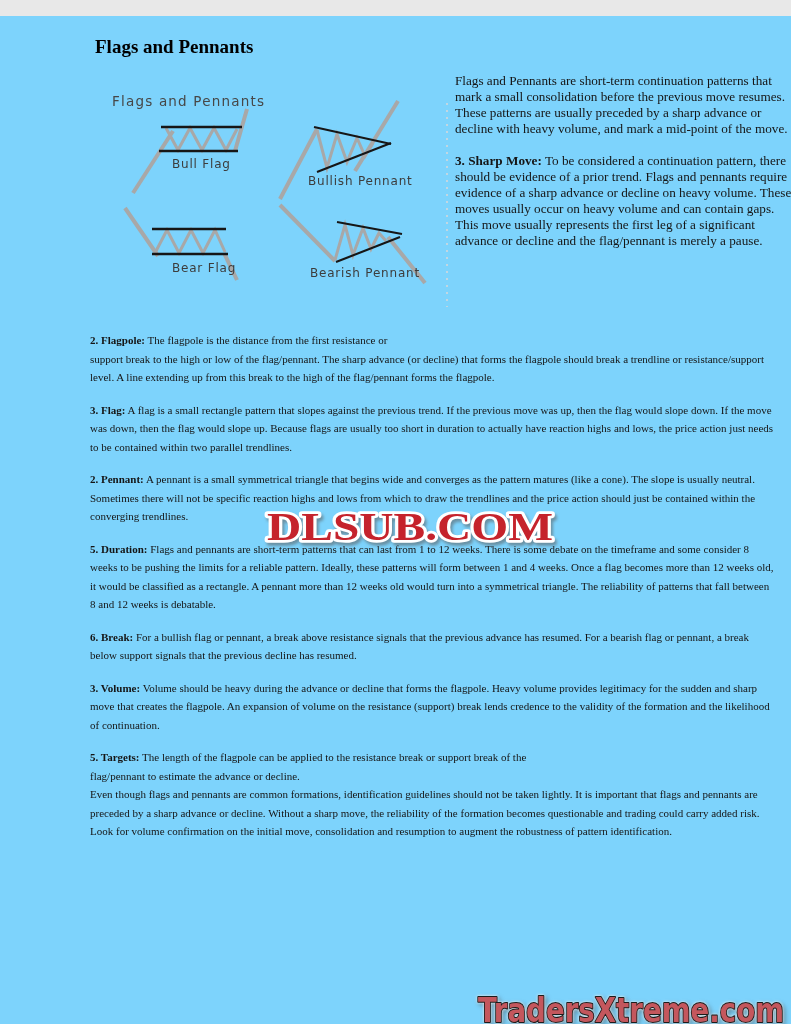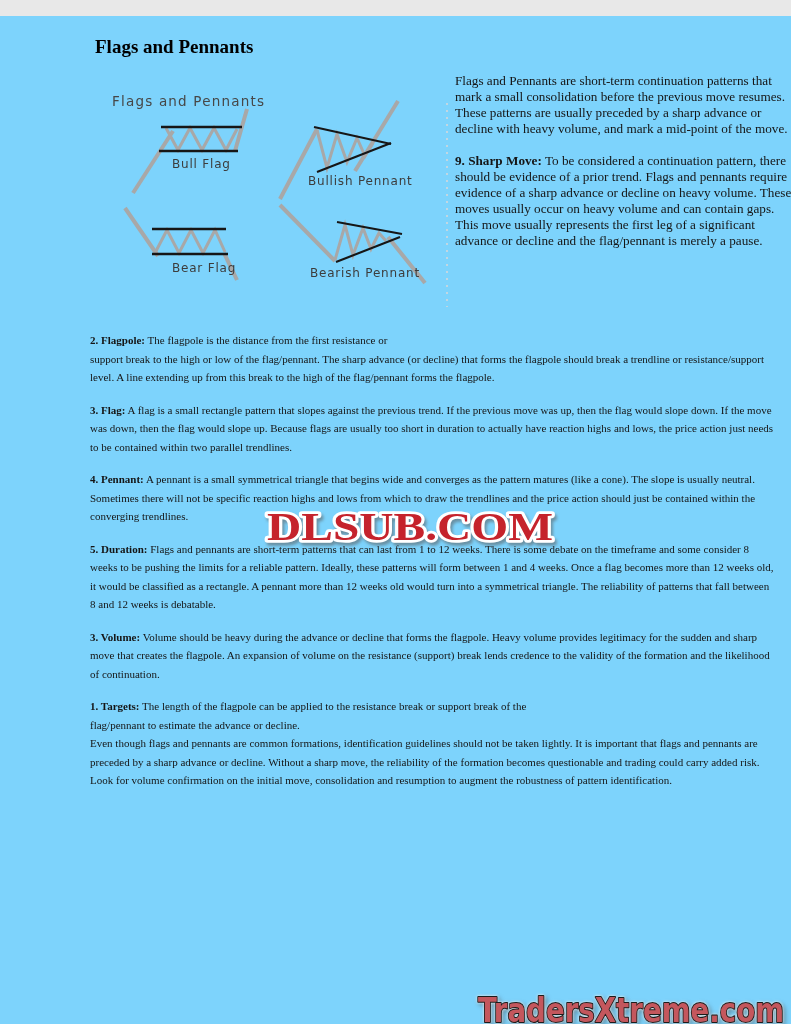--- a/index.html
+++ b/index.html
@@ -91,31 +91,32 @@
       <path class="trend" style="stroke-width:2.1" d="M237,133 L302,145"></path>
       <path class="trend" style="stroke-width:2.1" d="M236,173 L300,148"></path>
       <text class="dlabel" x="210" y="188">Bearish Pennant</text>
     </g>
 
     <path class="edge-dots" d="M347,14 V218"></path>
   </svg>
 
   <div class="rightcol">
     <p><span>Flags and Pennants are short-term continuation patterns that mark a small consolidation before the previous move resumes. These patterns are usually preceded by a sharp advance or decline with heavy volume, and mark a mid-point of the move.</span></p>
-    <p><b>9. Sharp Move:</b><span> To be considered a continuation pattern, there should be evidence of a prior trend. Flags and pennants require evidence of a sharp advance or decline on heavy volume. These moves usually occur on heavy volume and can contain gaps. This move usually represents the first leg of a significant advance or decline and the flag/pennant is merely a pause.</span></p>
+    <p><b>3. Sharp Move:</b><span> To be considered a continuation pattern, there should be evidence of a prior trend. Flags and pennants require evidence of a sharp advance or decline on heavy volume. These moves usually occur on heavy volume and can contain gaps. This move usually represents the first leg of a significant advance or decline and the flag/pennant is merely a pause.</span></p>
   </div>
 
   <div class="main-text">
     <p><b>2. Flagpole:</b><span> The flagpole is the distance from the first resistance or
 support break to the high or low of the flag/pennant. The sharp advance (or decline) that forms the flagpole should break a trendline or resistance/support level. A line extending up from this break to the high of the flag/pennant forms the flagpole.</span></p>
     <p><b>3. Flag:</b><span> A flag is a small rectangle pattern that slopes against the previous trend. If the previous move was up, then the flag would slope down. If the move was down, then the flag would slope up. Because flags are usually too short in duration to actually have reaction highs and lows, the price action just needs to be contained within two parallel trendlines.</span></p>
-    <p><b>4. Pennant:</b><span> A pennant is a small symmetrical triangle that begins wide and converges as the pattern matures (like a cone). The slope is usually neutral. Sometimes there will not be specific reaction highs and lows from which to draw the trendlines and the price action should just be contained within the converging trendlines.</span></p>
+    <p><b>2. Pennant:</b><span> A pennant is a small symmetrical triangle that begins wide and converges as the pattern matures (like a cone). The slope is usually neutral. Sometimes there will not be specific reaction highs and lows from which to draw the trendlines and the price action should just be contained within the converging trendlines.</span></p>
     <p><b>5. Duration:</b><span> Flags and pennants are short-term patterns that can last from 1 to 12 weeks. There is some debate on the timeframe and some consider 8 weeks to be pushing the limits for a reliable pattern. Ideally, these patterns will form between 1 and 4 weeks. Once a flag becomes more than 12 weeks old, it would be classified as a rectangle. A pennant more than 12 weeks old would turn into a symmetrical triangle. The reliability of patterns that fall between 8 and 12 weeks is debatable.</span></p>
+    <p><b>6. Break:</b><span> For a bullish flag or pennant, a break above resistance signals that the previous advance has resumed. For a bearish flag or pennant, a break below support signals that the previous decline has resumed.</span></p>
     <p><b>3. Volume:</b><span> Volume should be heavy during the advance or decline that forms the flagpole. Heavy volume provides legitimacy for the sudden and sharp move that creates the flagpole. An expansion of volume on the resistance (support) break lends credence to the validity of the formation and the likelihood of continuation.</span></p>
-    <p><b>1. Targets:</b><span> The length of the flagpole can be applied to the resistance break or support break of the
+    <p><b>5. Targets:</b><span> The length of the flagpole can be applied to the resistance break or support break of the
 flag/pennant to estimate the advance or decline.
 Even though flags and pennants are common formations, identification guidelines should not be taken lightly. It is important that flags and pennants are preceded by a sharp advance or decline. Without a sharp move, the reliability of the formation becomes questionable and trading could carry added risk. Look for volume confirmation on the initial move, consolidation and resumption to augment the robustness of pattern identification.</span></p>
   </div>
 
   <div class="watermark">
     <svg width="300" height="56" viewBox="0 0 300 56">
       <text x="150" y="42" text-anchor="middle" font-family="Liberation Serif, serif" font-size="41" font-weight="bold" stroke="#ffffff" stroke-width="5.5" paint-order="stroke" stroke-linejoin="round" textLength="286" lengthAdjust="spacingAndGlyphs" style="filter: drop-shadow(2px 3px 1.5px rgba(90,90,90,0.55));" fill="#c5232c">DLSUB.COM</text>
     </svg>
   </div>
 

